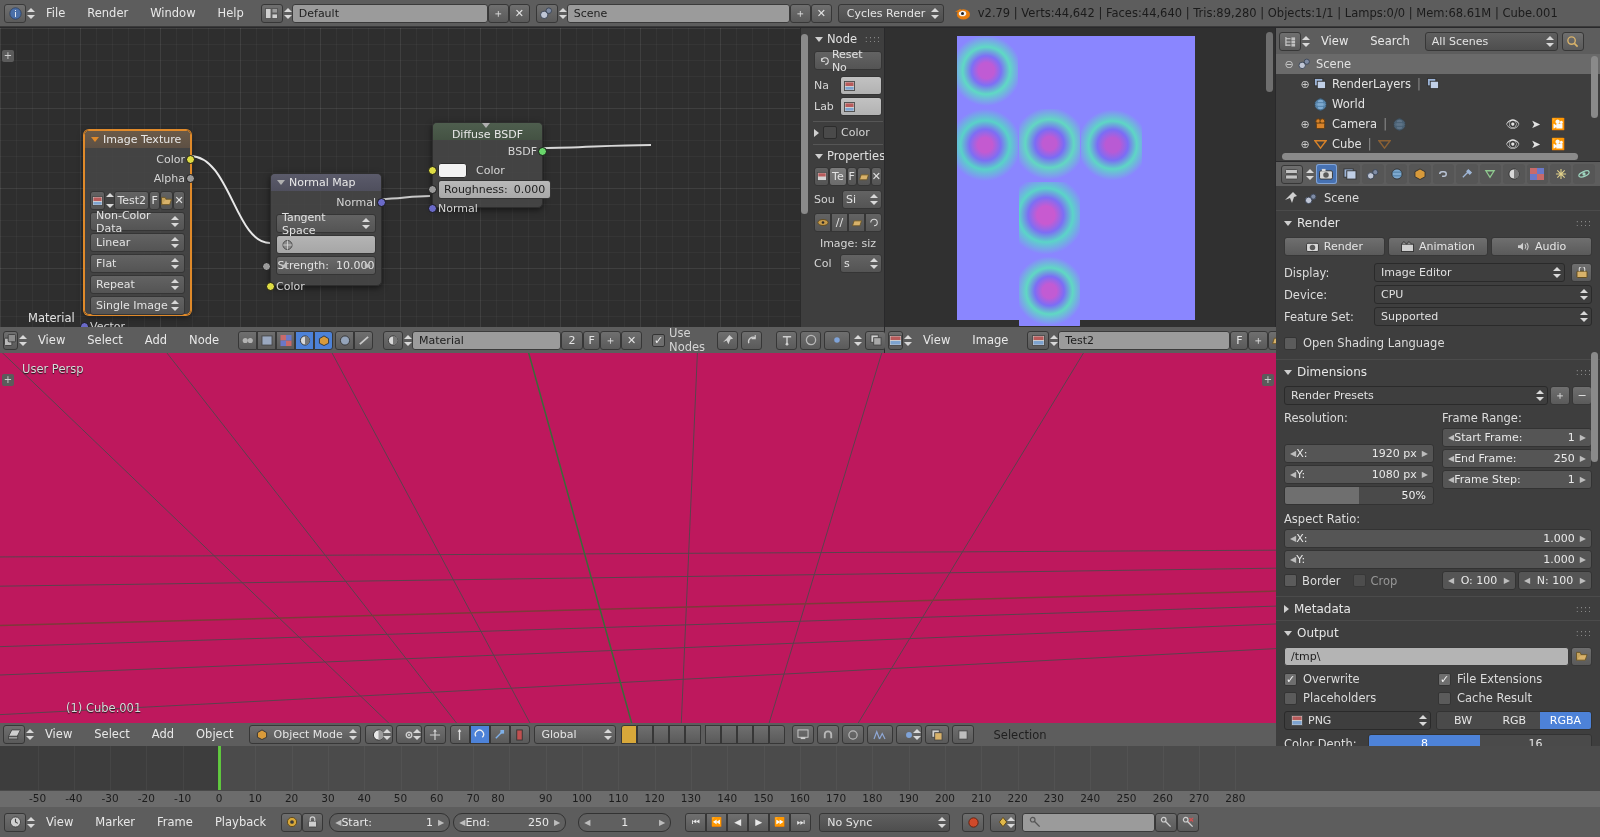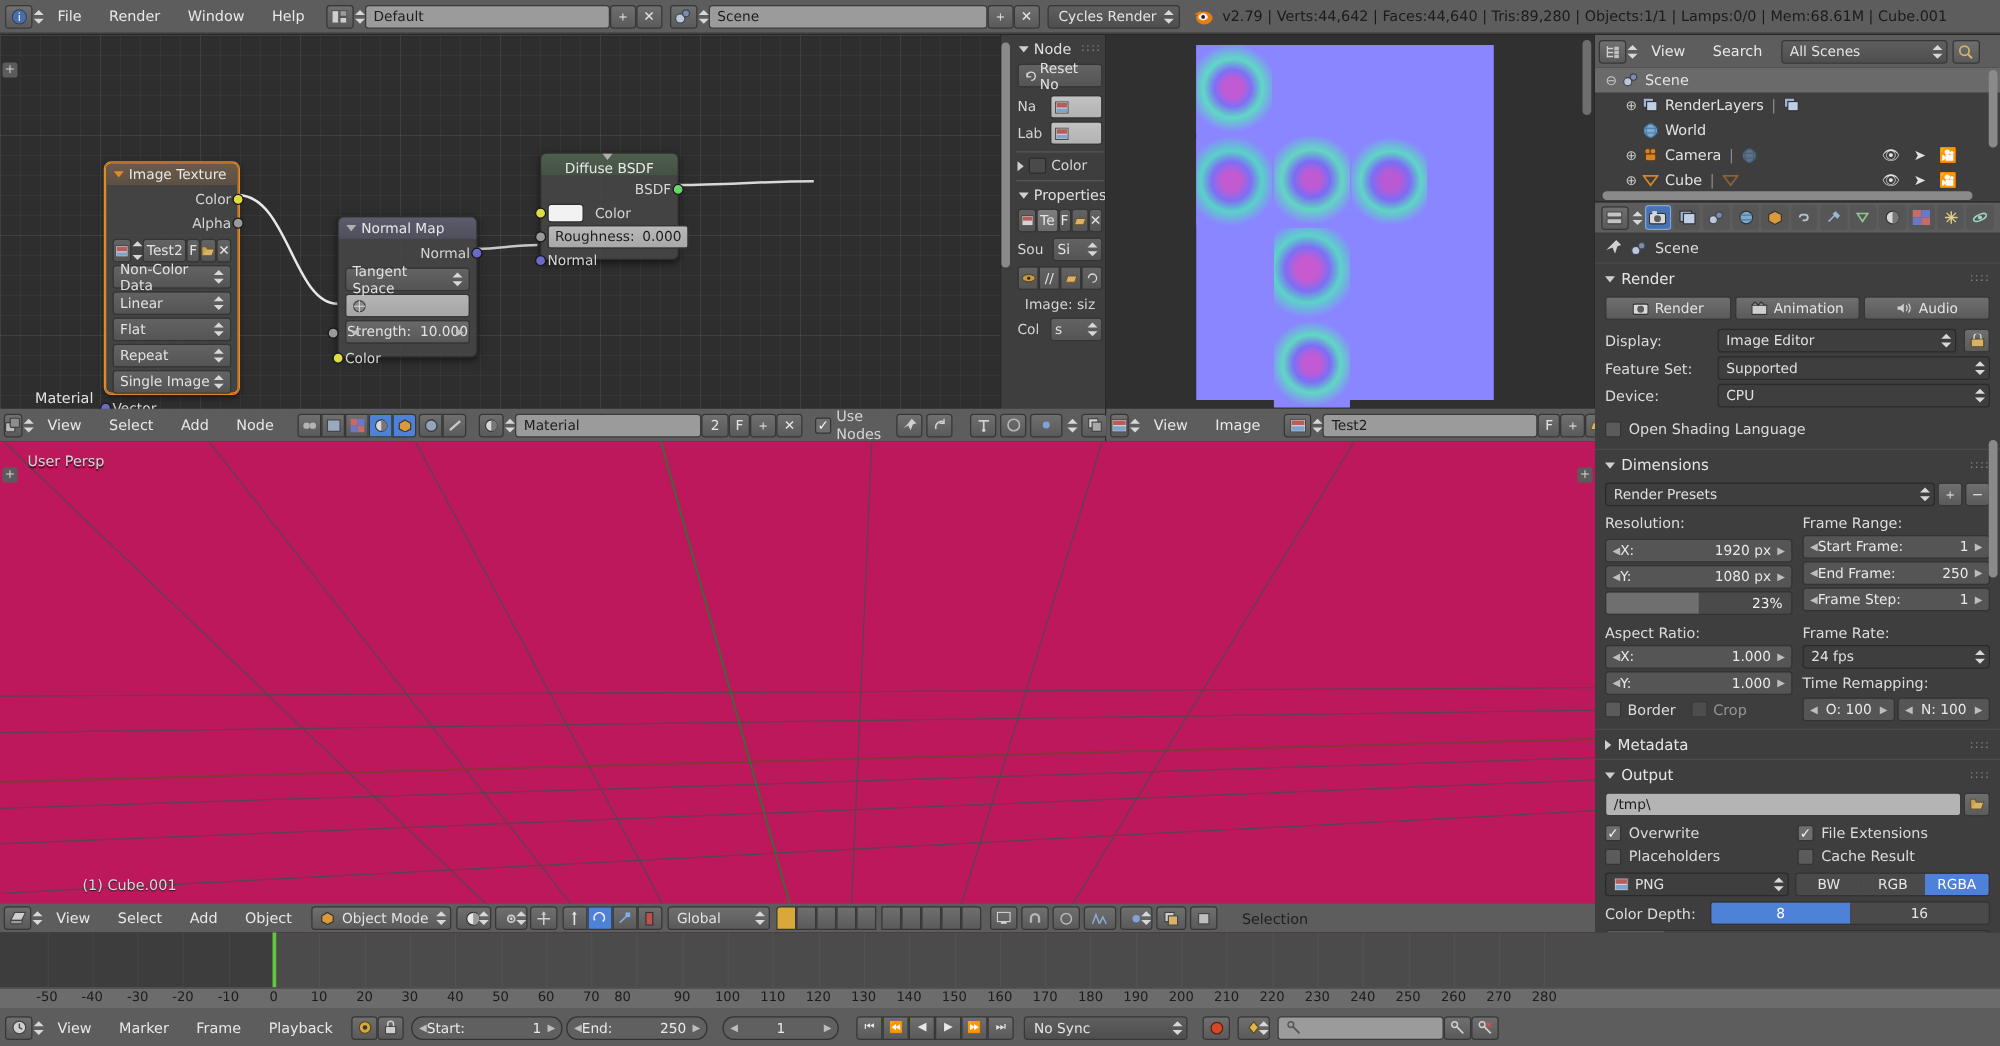--- a/index.html
+++ b/index.html
@@ -883,30 +883,30 @@
           <span class="spin" style="position:absolute;right:3px;"></span>
         </div>
         <div class="btn" style="width:21px;padding:0;">
           <svg width="12" height="11" viewBox="0 0 13 12">
               <rect x="1" y="4.5" width="11" height="7" rx="1" fill="#d8b26a" stroke="#5d4718"></rect>
               <path d="M3.5 4.5 V2.5 a3 3 0 0 1 6 0 V4.5" fill="none" stroke="#d8d8d8" stroke-width="1.2"></path>
             </svg>
         </div>
       </div>
       <div class="prop-row">
+        <span class="lbl" style="width:84px;">Device:</span>
+        <div class="dark-fld" style="flex:1;position:relative;">
+          <span>CPU</span>
+          <span class="spin" style="position:absolute;right:3px;"></span>
+        </div>
+      </div>
+      <div class="prop-row">
         <span class="lbl" style="width:84px;">Feature Set:</span>
         <div class="dark-fld" style="flex:1;position:relative;">
           <span>Supported</span>
-          <span class="spin" style="position:absolute;right:3px;"></span>
-        </div>
-      </div>
-      <div class="prop-row">
-        <span class="lbl" style="width:84px;">Device:</span>
-        <div class="dark-fld" style="flex:1;position:relative;">
-          <span>CPU</span>
           <span class="spin" style="position:absolute;right:3px;"></span>
         </div>
       </div>
       <div class="prop-row" style="margin-top:10px;">
         <span class="chk"></span>
         <span class="lbl">Open Shading Language</span>
       </div>
     </div>
 
     <div class="sec-hdr">
@@ -918,36 +918,36 @@
       <div style="display:flex;gap:2px;margin-bottom:6px;">
         <div class="dark-fld" style="flex:1;position:relative;">
           <span>Render Presets</span>
           <span class="spin" style="position:absolute;right:3px;"></span>
         </div>
         <div class="btn" style="width:20px;">＋</div>
         <div class="btn" style="width:20px;">−</div>
       </div>
       <div style="display:flex;gap:8px;">
         <div style="flex:1;">
-          <div class="lbl" style="margin-bottom:6px;">Resolution:</div>
+          <div class="lbl" style="margin-bottom:19px;">Resolution:</div>
           <div class="numfld" style="margin-bottom:2px;">
             <span class="arr">◀</span>
               <span>X:</span>
             <span style="margin-left:auto;margin-right:5px;">1920 px</span>
               <span class="arr">▶</span>
           </div>
           <div class="numfld" style="margin-bottom:2px;">
             <span class="arr">◀</span>
               <span>Y:</span>
             <span style="margin-left:auto;margin-right:5px;">1080 px</span>
               <span class="arr">▶</span>
           </div>
           <div class="slider">
             <span class="fill" style="width:50%"></span>
-            <span class="txt">23%</span>
+            <span class="txt">50%</span>
           </div>
         </div>
         <div style="flex:1;">
           <div class="lbl" style="margin-bottom:3px;">Frame Range:</div>
           <div class="numfld" style="margin-bottom:2px;">
             <span class="arr">◀</span>
               <span>Start Frame:</span>
             <span style="margin-left:auto;margin-right:5px;">1</span>
               <span class="arr">▶</span>
           </div>
@@ -973,28 +973,20 @@
               <span>X:</span>
             <span style="margin-left:auto;margin-right:5px;">1.000</span>
               <span class="arr">▶</span>
           </div>
           <div class="numfld">
             <span class="arr">◀</span>
               <span>Y:</span>
             <span style="margin-left:auto;margin-right:5px;">1.000</span>
               <span class="arr">▶</span>
           </div>
-        </div>
-        <div style="flex:1;">
-          <div class="lbl" style="margin-bottom:3px;">Frame Rate:</div>
-          <div class="dark-fld" style="position:relative;margin-bottom:4px;">
-            <span>24 fps</span>
-            <span class="spin" style="position:absolute;right:3px;"></span>
-          </div>
-          <div class="lbl" style="margin-bottom:3px;">Time Remapping:</div>
         </div>
       </div>
       <div style="display:flex;gap:8px;margin-top:2px;align-items:center;">
         <div style="flex:1;display:flex;gap:12px;align-items:center;">
           <span style="display:flex;gap:5px;align-items:center;">
             <span class="chk"></span>
             <span class="lbl">Border</span>
           </span>
           <span style="display:flex;gap:5px;align-items:center;opacity:.55;">
             <span class="chk"></span>

